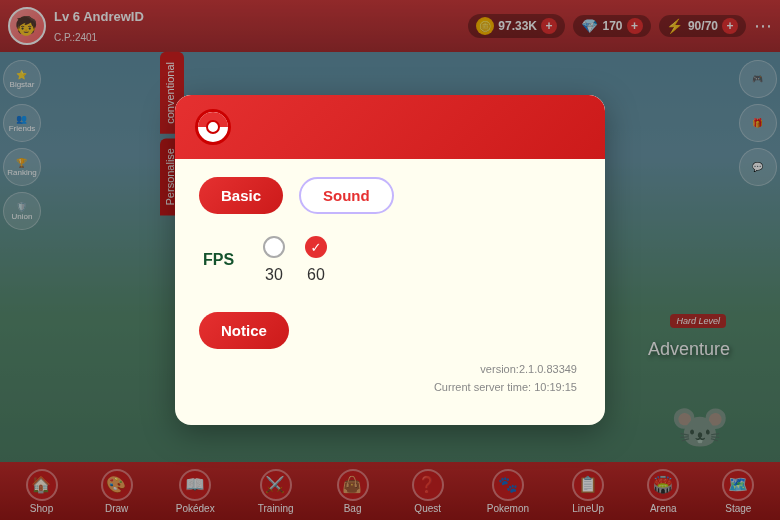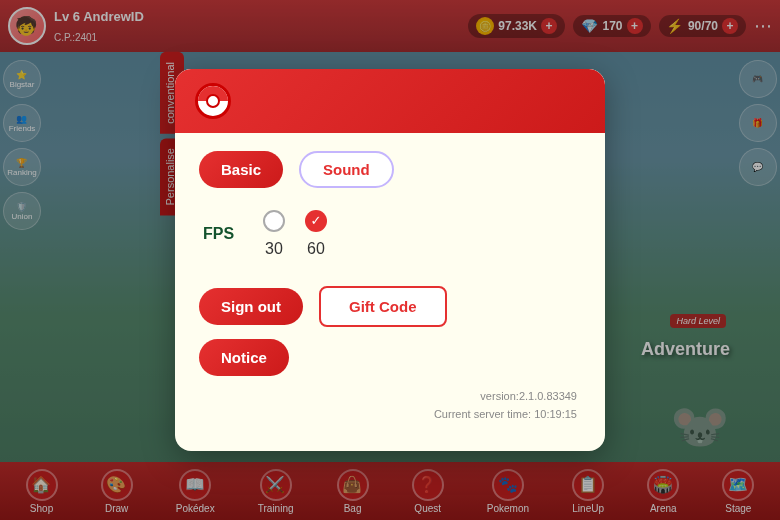--- a/index.html
+++ b/index.html
@@ -419,21 +419,21 @@
       opacity: 0.5;
       z-index: 5;
     }
 
     .bg-text {
       position: absolute;
       right: 50px;
       bottom: 160px;
       color: white;
       font-size: 18px;
-      font-weight: bold;
+      font-weight: normal;
       text-shadow: 2px 2px 4px rgba(0,0,0,0.5);
       z-index: 5;
     }
 
     .hard-level-badge {
       position: absolute;
       right: 54px;
       bottom: 192px;
       background: rgba(200,30,30,0.85);
       color: white;
@@ -568,24 +568,20 @@
         <div class="radio-option">
           <div class="radio-circle"></div>
           <span>30</span>
         </div>
         <div class="radio-option">
           <div class="radio-check">✓</div>
           <span>60</span>
         </div>
       </div>
 
-      <div class="action-row">
-        <button class="action-btn">Sign out</button>
-        <button class="gift-code-btn">Gift Code</button>
-      </div>
 
       <div class="action-row">
         <button class="action-btn">Notice</button>
       </div>
 
       <div class="version-row">
         <div>version:2.1.0.83349</div>
         <div>Current server time: 10:19:15</div>
       </div>
 

